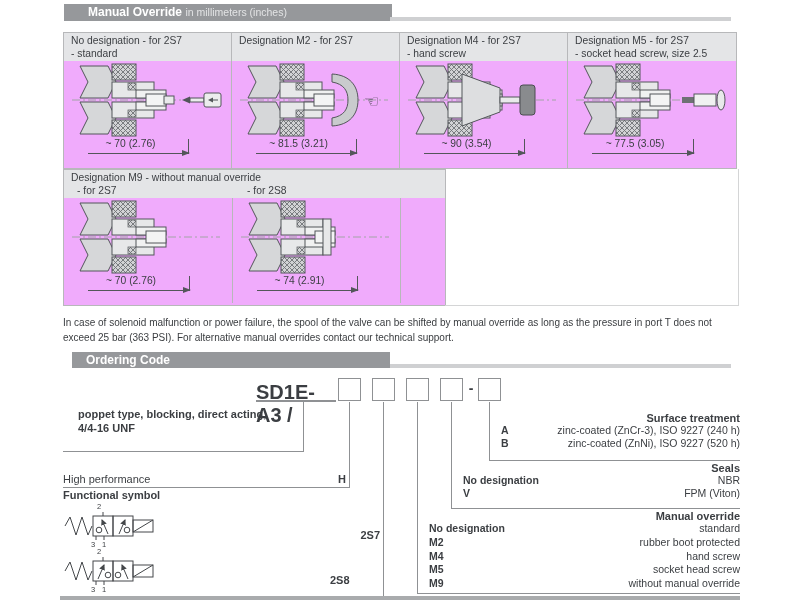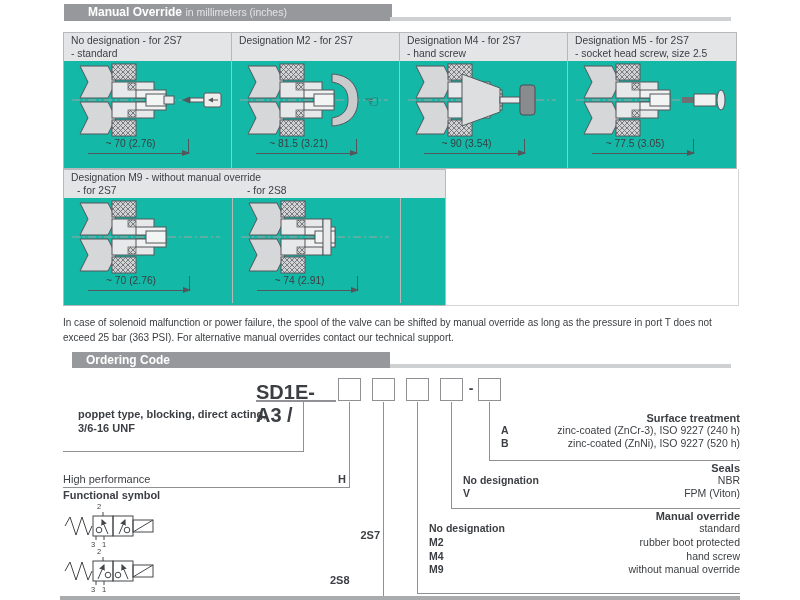--- a/index.html
+++ b/index.html
@@ -4,21 +4,21 @@
 <style>
   html,body{margin:0;padding:0;background:#fff;}
   #page{position:relative;width:800px;height:600px;background:#fff;overflow:hidden;
         font-family:"Liberation Sans","DejaVu Sans",sans-serif;color:#3b3e42;}
   .abs{position:absolute;}
   
   .secbar{background:#96989b;color:#fff;font-size:12px;font-weight:bold;line-height:16px;padding-left:14px;}
   .secbar .sub{font-weight:normal;font-size:10.5px;color:#e3e4e5;}
   .secstrip{background:#cfd0d2;}
   
-  .pcell{position:absolute;top:0;bottom:0;border:1px solid #b7b8ba;background:#14b8a6;box-sizing:border-box;}
+  .pcell{position:absolute;top:0;bottom:0;border:1px solid #b7b8ba;background:#f0abfc;box-sizing:border-box;}
   .phead{background:#e4e5e7;font-size:10.3px;line-height:12.6px;padding:2px 7px 0 7px;height:28px;box-sizing:border-box;color:#3b3e42;}
   .pbody{height:77px;display:flex;justify-content:center;align-items:center;}
   .pdim{position:relative;height:26px;font-size:10.3px;color:#3b3e42;}
   .dimtext{position:absolute;top:0;left:0;right:34px;text-align:center;}
   .dimline{position:absolute;left:24px;right:42px;top:15px;height:1px;background:#53565a;}
   .dimline::after{content:"";position:absolute;right:-1px;top:-3px;border-left:8px solid #53565a;border-top:3px solid transparent;border-bottom:3px solid transparent;}
   .dimline::before{content:"";position:absolute;right:0;top:-14px;width:1px;height:15px;background:#53565a;}
   
   .ocbox{position:absolute;width:21px;height:21px;border:1.5px solid #8f9194;background:#fff;}
   .vline{position:absolute;width:1px;background:#8f9194;}
@@ -204,21 +204,21 @@
   <div class="vline" style="left:451px;top:402px;height:106px;"></div>
   <div class="vline" style="left:489px;top:402px;height:58px;"></div>
   <div class="hline" style="left:63px;top:487px;width:287px;"></div>
   <div class="hline" style="left:63px;top:596px;width:321px;"></div>
   <div class="hline" style="left:417px;top:593px;width:323px;"></div>
   <div class="hline" style="left:451px;top:508px;width:289px;"></div>
   <div class="hline" style="left:489px;top:460px;width:251px;"></div>
 
   <div class="abs" style="left:63px;top:402px;width:241px;height:50px;border-right:1.5px solid #8f9194;border-bottom:1.5px solid #8f9194;box-sizing:border-box;padding:6px 0 0 15px;font-size:11px;font-weight:bold;line-height:13.5px;">
     <div>poppet type, blocking, direct acting,</div>
-    <div>3/6-16 UNF</div>
+    <div>4/4-16 UNF</div>
   </div>
 
   <div class="abs" style="left:63px;top:463px;width:283px;height:22px;display:flex;justify-content:space-between;align-items:flex-end;font-size:11px;">
     <span>High performance</span>
     <span class="bold">H</span>
   </div>
 
   <div class="abs bold" style="left:63px;top:489px;font-size:11px;">Functional symbol</div>
 
   <div class="abs" style="left:63px;top:504px;width:130px;height:44px;">
@@ -295,20 +295,24 @@
     </div>
     <div class="ocrow">
       <span class="code">M2</span>
       <span>rubber boot protected</span>
     </div>
     <div class="ocrow">
       <span class="code">M4</span>
       <span>hand screw</span>
     </div>
     <div class="ocrow">
+      <span class="code">M5</span>
+      <span>socket head screw</span>
+    </div>
+    <div class="ocrow">
       <span class="code">M9</span>
       <span>without manual override</span>
     </div>
   </div>
 
   <div class="abs" style="left:60px;top:596px;width:680px;height:4px;background:#a9abad;"></div>
 
 </div>
 
 </body></html>

